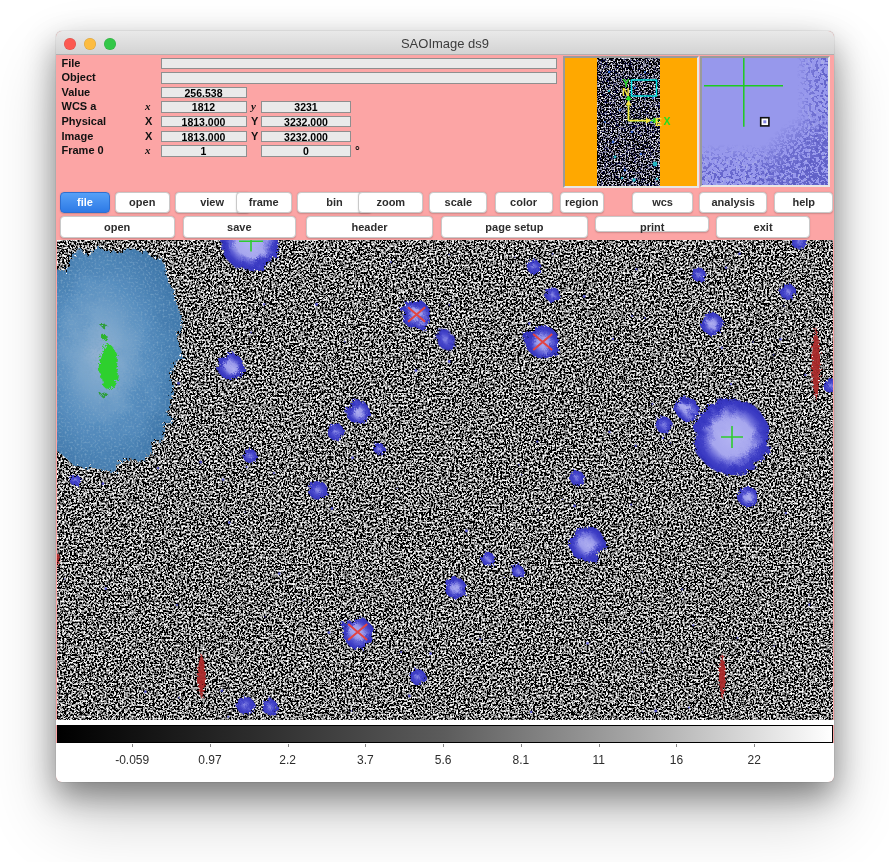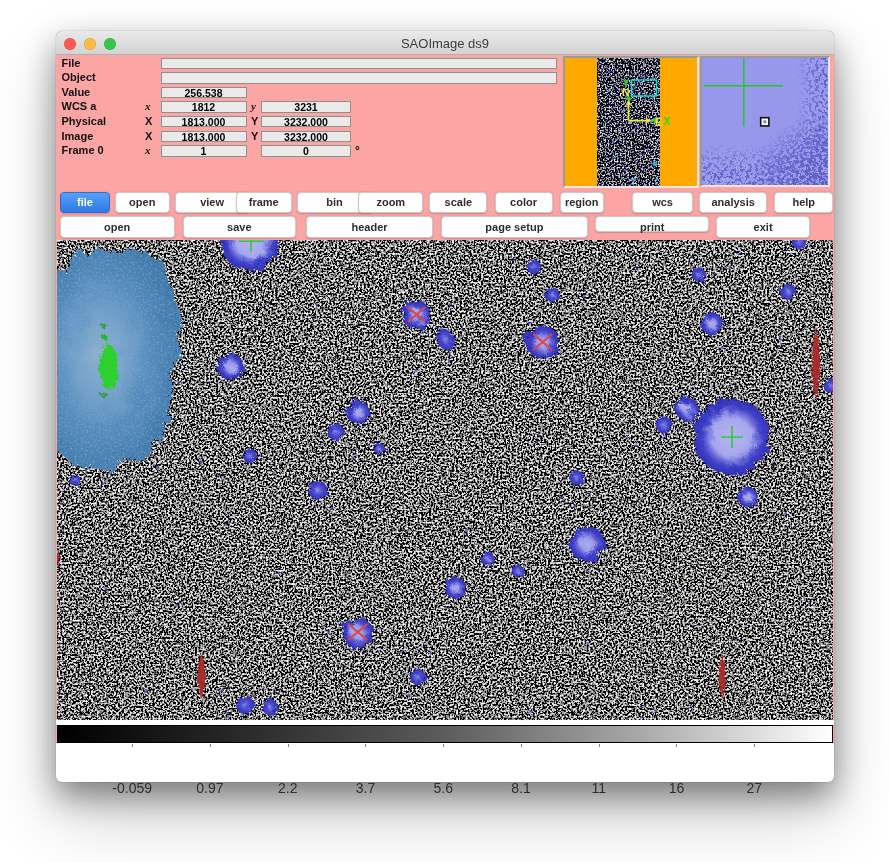--- a/index.html
+++ b/index.html
@@ -23,21 +23,21 @@
 .mag { position:absolute; left:644px; top:25.5px; width:130px; height:131px; border:2px solid #e8e8e8;
   border-top-color:#9a9a9a; border-left-color:#9a9a9a; background:#9798ec; }
 .btn { position:absolute; background:#fff; border:1px solid #c9c9c9; border-radius:4px;
   font-size:11px; font-weight:700; color:#2d2d2d; text-align:center; line-height:19px;
   box-shadow:0 0.5px 1.5px rgba(0,0,0,0.18); }
 .btn.active { background:linear-gradient(#56a0f7,#2d7ae6); border-color:#2e6fd0; color:#fff; }
 .imgarea { position:absolute; left:1px; top:209.5px; width:776px; height:480px; background:#000; overflow:hidden; }
 .blabel { position:absolute; left:0; top:712.5px; width:100%; height:39px; background:#fff; border-radius:0 0 6px 6px; }
 .cbar { position:absolute; left:1px; top:694.5px; width:776px; height:18px; border:1px solid #000;
   background:linear-gradient(90deg,#000 0%,#2c2c2c 25%,#5c5c5c 50%,#a8a8a8 75%,#fff 100%); }
-.cbt { position:absolute; top:749px; font-size:14px; color:#2d2d2d; transform:translateX(-50%); }
+.cbt { position:absolute; top:722px; font-size:12px; color:#2d2d2d; transform:translateX(-50%); }
 .tick { position:absolute; top:713px; width:1px; height:3px; background:#888; }
 </style>
 </head>
 <body>
 <div class="win">
   <div class="titlebar">
     <div class="dot" style="left:8px; background:#fc5951; box-shadow:inset 0 0 0 0.5px rgba(0,0,0,0.15);"></div>
     <div class="dot" style="left:28px; background:#fdbc40; box-shadow:inset 0 0 0 0.5px rgba(0,0,0,0.15);"></div>
     <div class="dot" style="left:48px; background:#33c748; box-shadow:inset 0 0 0 0.5px rgba(0,0,0,0.15);"></div>
     <div class="title">SAOImage ds9</div>
@@ -442,15 +442,15 @@
 <div class="cbt" style="left:309.45px">3.7</div>
 <div class="tick" style="left:309.45px"></div>
 <div class="cbt" style="left:387.2px">5.6</div>
 <div class="tick" style="left:387.2px"></div>
 <div class="cbt" style="left:464.95px">8.1</div>
 <div class="tick" style="left:464.95px"></div>
 <div class="cbt" style="left:542.7px">11</div>
 <div class="tick" style="left:542.7px"></div>
 <div class="cbt" style="left:620.45px">16</div>
 <div class="tick" style="left:620.45px"></div>
-<div class="cbt" style="left:698.2px">27</div>
+<div class="cbt" style="left:698.2px">22</div>
 <div class="tick" style="left:698.2px"></div>
 </div>
 
 </body></html>

